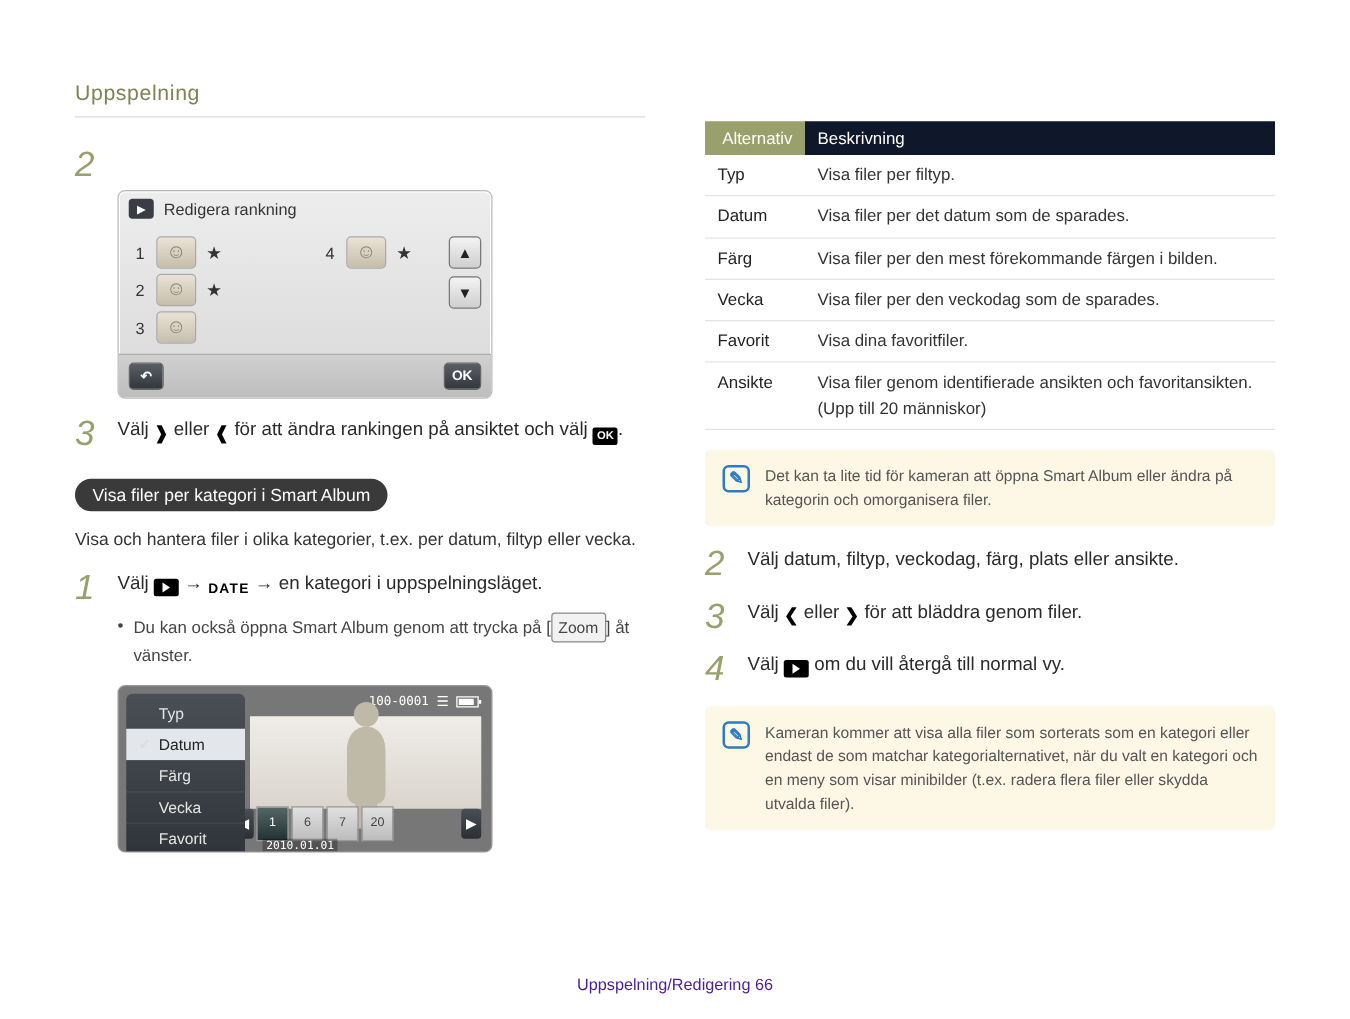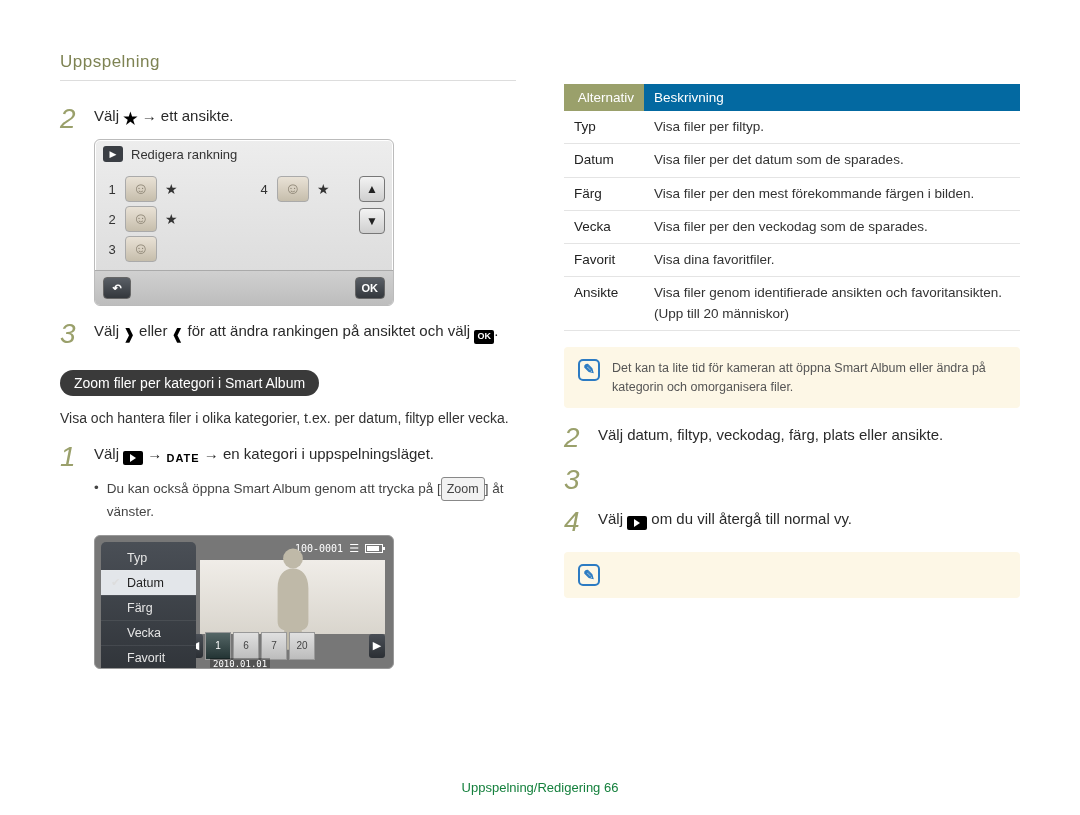--- a/index.html
+++ b/index.html
@@ -21,21 +21,21 @@
     height: 815px;
     font-family: Arial, Helvetica, sans-serif;
     color: var(--text);
     background: #fff;
     font-size: 14px;
     position: relative;
     overflow: hidden;
   }
   .page {
     display: flex;
-    padding: 52px 60px 30px 60px;
+    padding: 65px 60px 30px 60px;
     gap: 48px;
   }
   .col { flex: 1 1 50%; }
   .section-title {
     color: var(--olive-dark);
     font-size: 17px;
     font-weight: 300;
     margin-bottom: 8px;
     letter-spacing: .5px;
   }
@@ -245,21 +245,21 @@
     border-collapse:collapse;
     font-size:13.5px;
     margin-top:4px;
   }
   .opt-table th {
     text-align:left;
     font-weight:400;
     padding:6px 10px;
   }
   .opt-table th.c-alt { background:var(--olive); color:#fff; width:80px;text-align:right;}
-  .opt-table th.c-desc { background:#0369a1; color:#fff;}
+  .opt-table th.c-desc { background:#0f172a; color:#fff;}
   .opt-table td {
     padding:6px 10px;
     border-bottom:1px solid #e4e4e4;
     vertical-align:top;
     line-height:1.5;
   }
   .opt-table td:first-child { color:#222; }
 
   
   .note {
@@ -275,40 +275,35 @@
   }
   .note-icon {
     width:22px;height:22px;border:2px solid var(--blue-accent);border-radius:5px;display:flex;align-items:center;justify-content:center;color:var(--blue-accent);flex-shrink:0;font-weight:bold;font-size:14px;
   }
 
   .footer {
     position:absolute;
     bottom:20px; left:0; right:0;
     text-align:center;
     font-size:13px;
-    color:#15803d;
+    color:#4c1d95;
   }
 </style>
 </head>
 <body>
 
 <div class="page">
 
   <div class="col">
     <div class="section-title">Uppspelning</div>
     <hr class="divider">
 
     
     <div class="step">
       <div class="step-num">2</div>
-      <div class="step-body">
-        <span>Välj </span>
-        <span class="inline-icon star">★</span>
-        <span> → ett ansikte.</span>
-      </div>
     </div>
 
     <div class="fig-panel">
       <div class="fig-header">
         <div class="hicon">▶</div>
         <span>Redigera rankning</span>
       </div>
       <div class="rank-rows">
         <div style="display:flex;gap:30px;">
           <div style="flex:1">
@@ -352,21 +347,21 @@
       <div class="step-body">
         <span>Välj </span>
         <span class="inline-icon chev-up">❱</span>
         <span> eller </span>
         <span class="inline-icon chev-down">❰</span>
         <span> för att ändra rankingen på ansiktet och välj </span>
         <span class="inline-icon ok">OK</span><span>.</span>
       </div>
     </div>
 
-    <div class="badge">Zoom filer per kategori i Smart Album</div>
+    <div class="badge">Visa filer per kategori i Smart Album</div>
     <div class="para">Visa och hantera filer i olika kategorier, t.ex. per datum, filtyp eller vecka.</div>
 
     
     <div class="step">
       <div class="step-num">1</div>
       <div class="step-body">
         <span>Välj </span>
         <span class="inline-icon play"></span>
         <span> → </span>
         <span class="inline-icon date">DATE</span>
@@ -475,30 +470,38 @@
       <div>Det kan ta lite tid för kameran att öppna Smart Album eller ändra på kategorin och omorganisera filer.</div>
     </div>
 
     <div class="step">
       <div class="step-num">2</div>
       <div class="step-body">Välj datum, filtyp, veckodag, färg, plats eller ansikte.</div>
     </div>
 
     <div class="step">
       <div class="step-num">3</div>
+      <div class="step-body">
+        <span>Välj </span>
+        <span class="inline-icon chev-left">❮</span>
+        <span> eller </span>
+        <span class="inline-icon chev-right">❯</span>
+        <span> för att bläddra genom filer.</span>
+      </div>
     </div>
 
     <div class="step">
       <div class="step-num">4</div>
       <div class="step-body">
         <span>Välj </span>
         <span class="inline-icon play"></span>
         <span> om du vill återgå till normal vy.</span>
       </div>
     </div>
 
     <div class="note">
       <div class="note-icon">✎</div>
+      <div>Kameran kommer att visa alla filer som sorterats som en kategori eller endast de som matchar kategorialternativet, när du valt en kategori och en meny som visar minibilder (t.ex. radera flera filer eller skydda utvalda filer).</div>
     </div>
   </div>
 </div>
 
 <div class="footer">Uppspelning/Redigering  66</div>
 
 </body></html>

